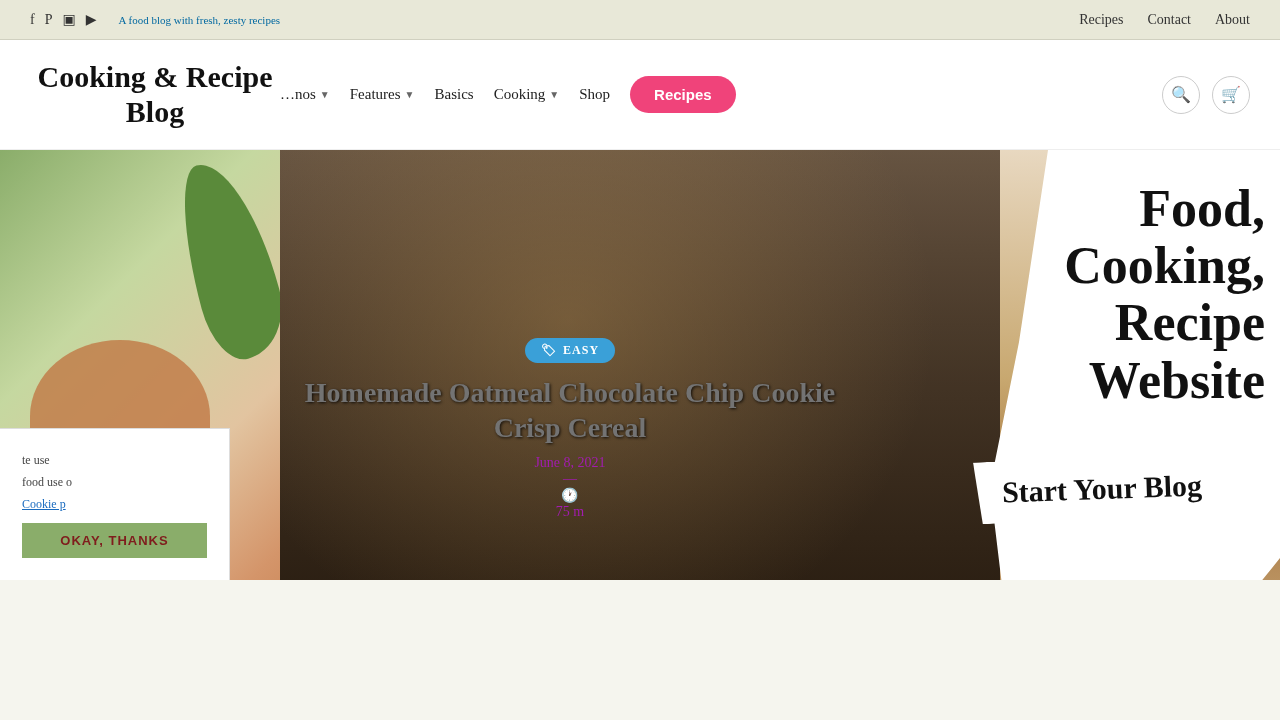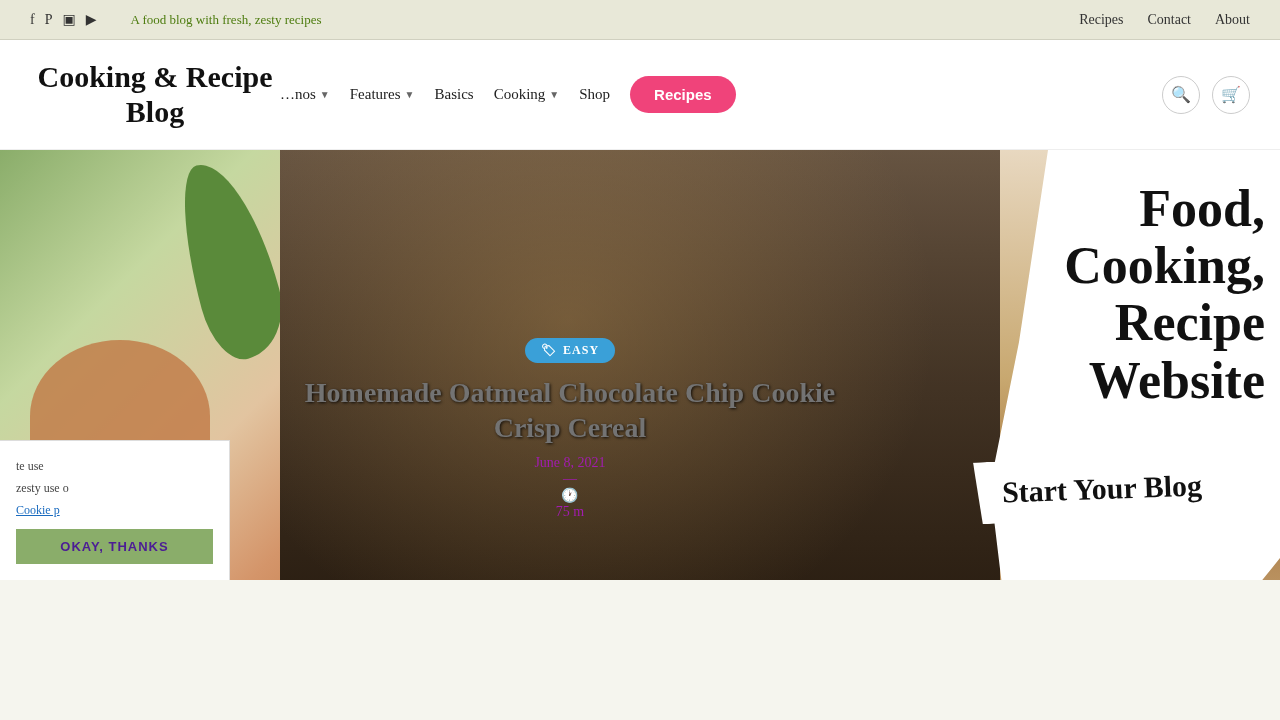--- a/index.html
+++ b/index.html
@@ -19,23 +19,23 @@
       display: flex;
       align-items: center;
       gap: 10px;
     }
     .social-icon {
       font-size: 14px;
       color: #333;
       cursor: pointer;
     }
     #top-bar-tagline {
-      font-size: 13px;
-      color: #4d7c0f;
-      margin-left: 24px;
+      font-size: 11px;
+      color: #0369a1;
+      margin-left: 12px;
     }
     #top-bar-right {
       display: flex;
       gap: 24px;
     }
     .top-nav-link {
       font-size: 14px;
       color: #333;
       text-decoration: none;
       cursor: pointer;
@@ -284,39 +284,39 @@
       flex-direction: column;
     }
 
     
     #cookie-notice {
       position: absolute;
       bottom: 0;
       left: 0;
       width: 230px;
       background: #fff;
-      padding: 16px;
+      padding: 22px;
       font-size: 12px;
       color: #444;
       z-index: 30;
       border-top: 1px solid #ddd;
       border-right: 1px solid #ddd;
     }
     #cookie-notice p {
       margin-bottom: 4px;
       line-height: 1.5;
     }
     #cookie-link {
       color: #1a6bbf;
       text-decoration: underline;
       cursor: pointer;
     }
     #cookie-btn {
       background: #8aad6a;
-      color: #4c1d95;
+      color: #7f1d1d;
       border: none;
       padding: 10px 24px;
       font-size: 13px;
       font-weight: 700;
       letter-spacing: 1px;
       cursor: pointer;
       margin-top: 10px;
       display: block;
       width: 100%;
     }
@@ -403,18 +403,18 @@
     <div id="hero-meta">
       <span>June 8, 2021</span>
       <span>—</span>
       <span>🕐</span>
       <span>75 m</span>
     </div>
   </div>
 
   <div id="cookie-notice">
     <p>te use</p>
-    <p>zesty use o</p>
+    <p>food use o</p>
     <p><a id="cookie-link">Cookie p</a></p>
     <button id="cookie-btn">OKAY, THANKS</button>
   </div>
 
 </div>
 
 </body></html>

